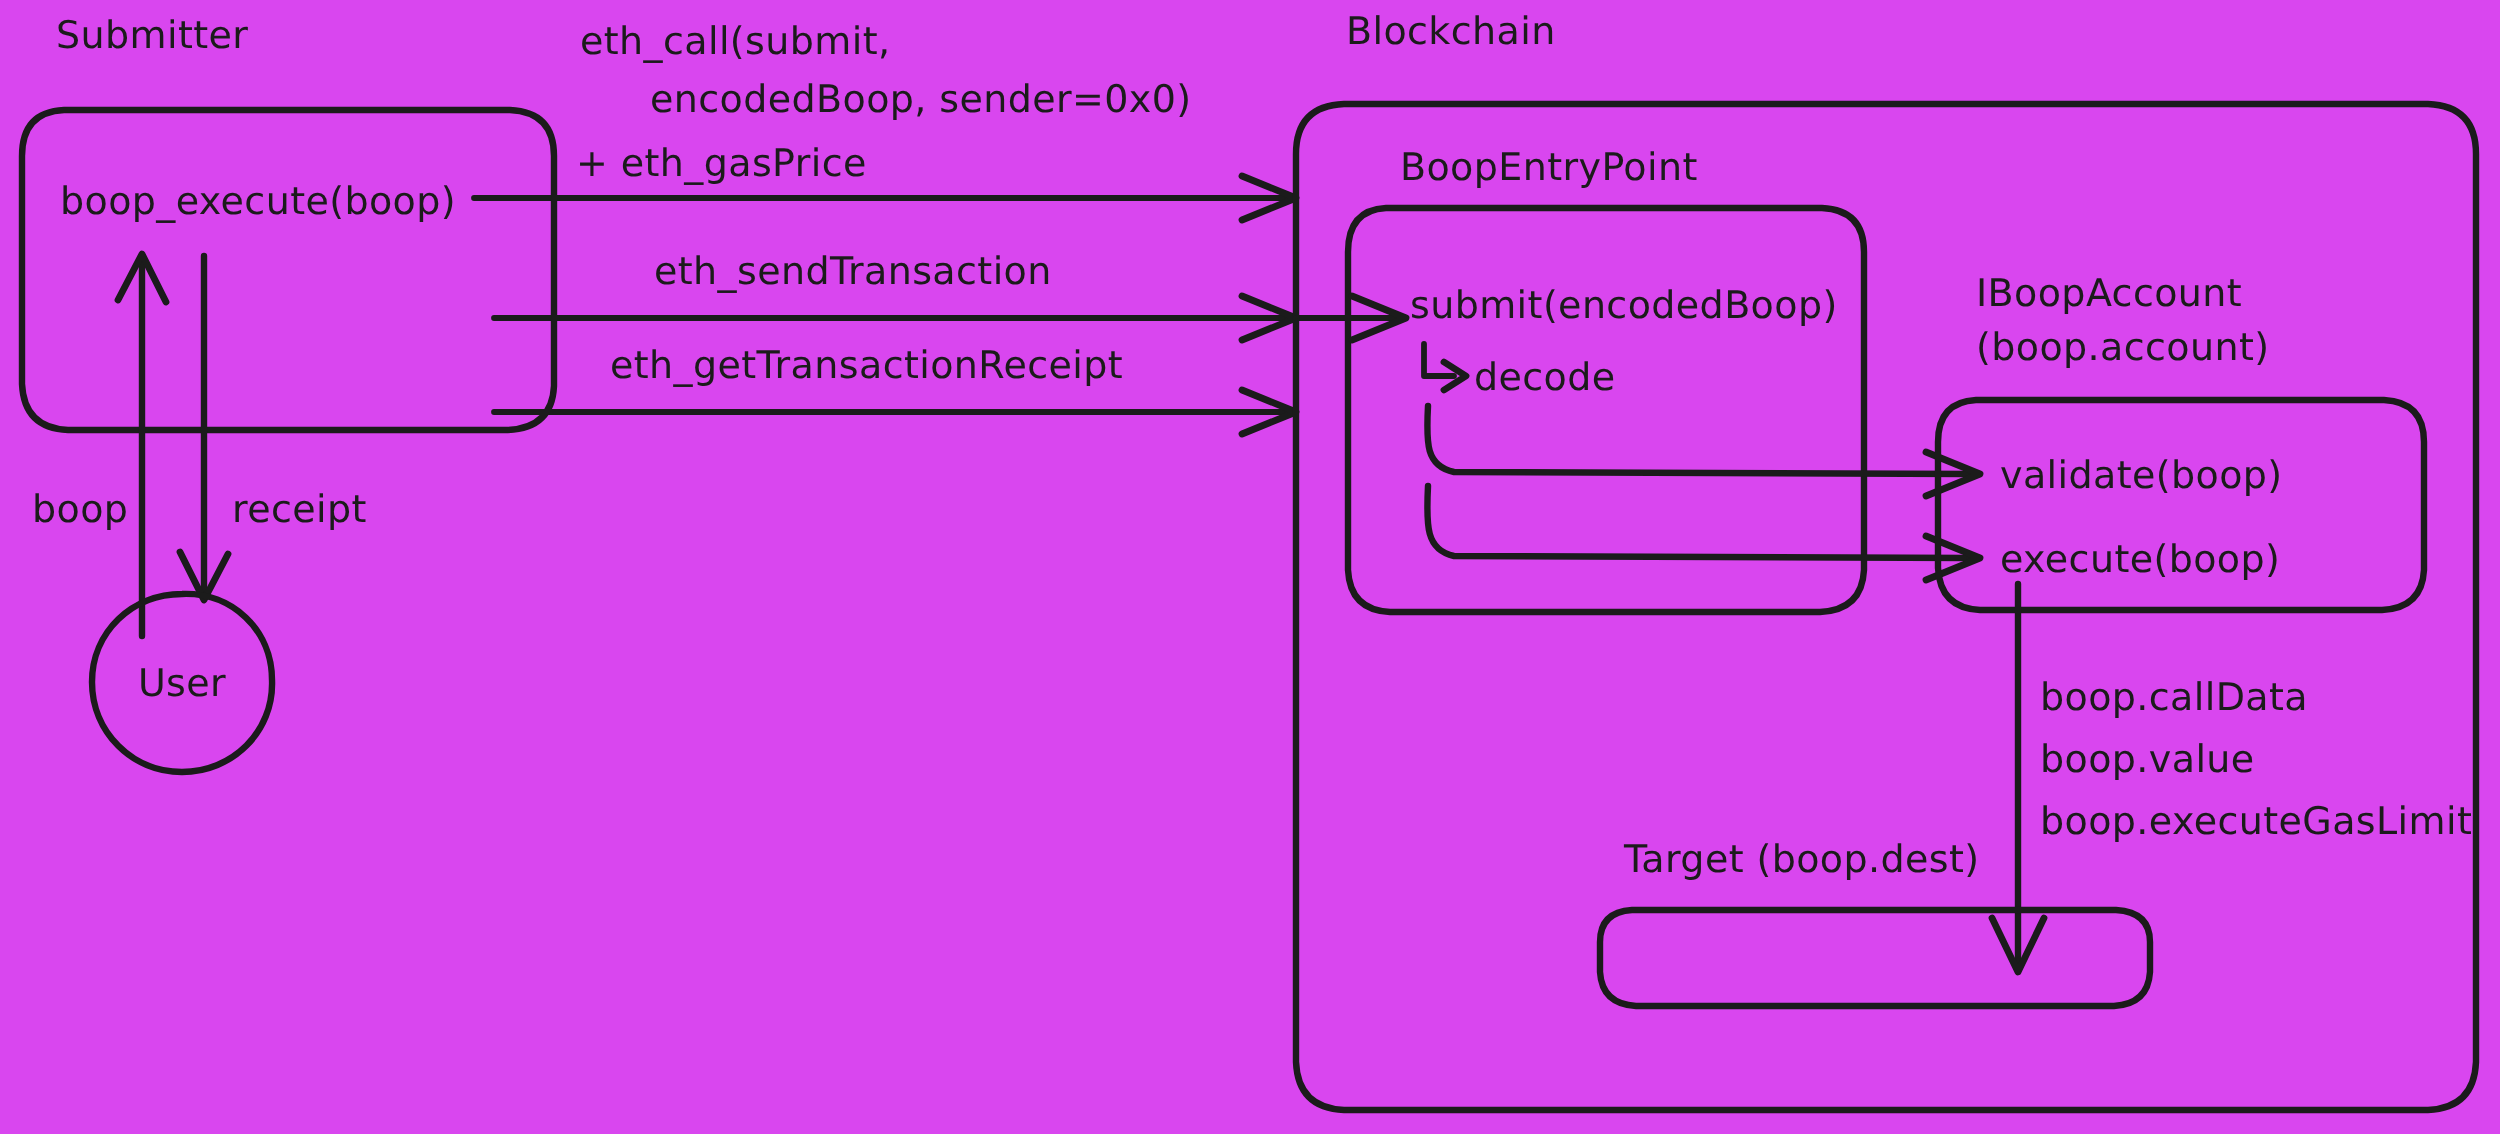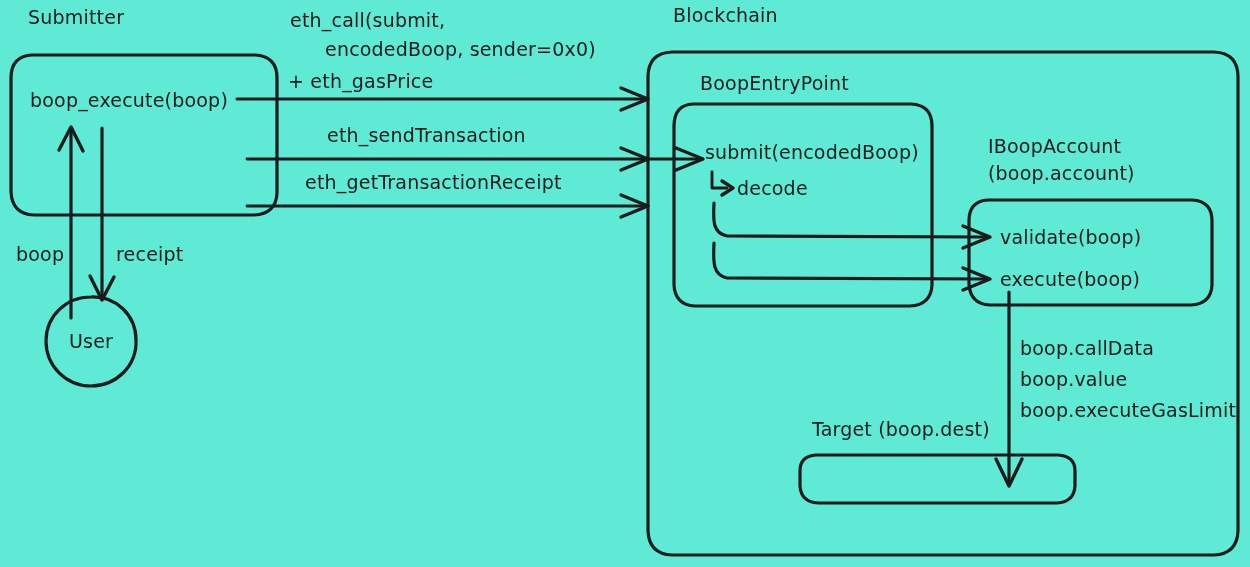--- a/index.html
+++ b/index.html
@@ -4,21 +4,21 @@
 <style>
   html, body {
     margin: 0;
     padding: 0;
     background: #ffffff;
   }
   #stage {
     position: relative;
     width: 1250px;
     height: 567px;
-    background: #5eead4;
+    background: #d946ef;
     overflow: hidden;
     font-family: "DejaVu Sans", sans-serif;
   }
   svg.diagram {
     position: absolute;
     inset: 0;
     width: 1250px;
     height: 567px;
   }
   .stroke {

